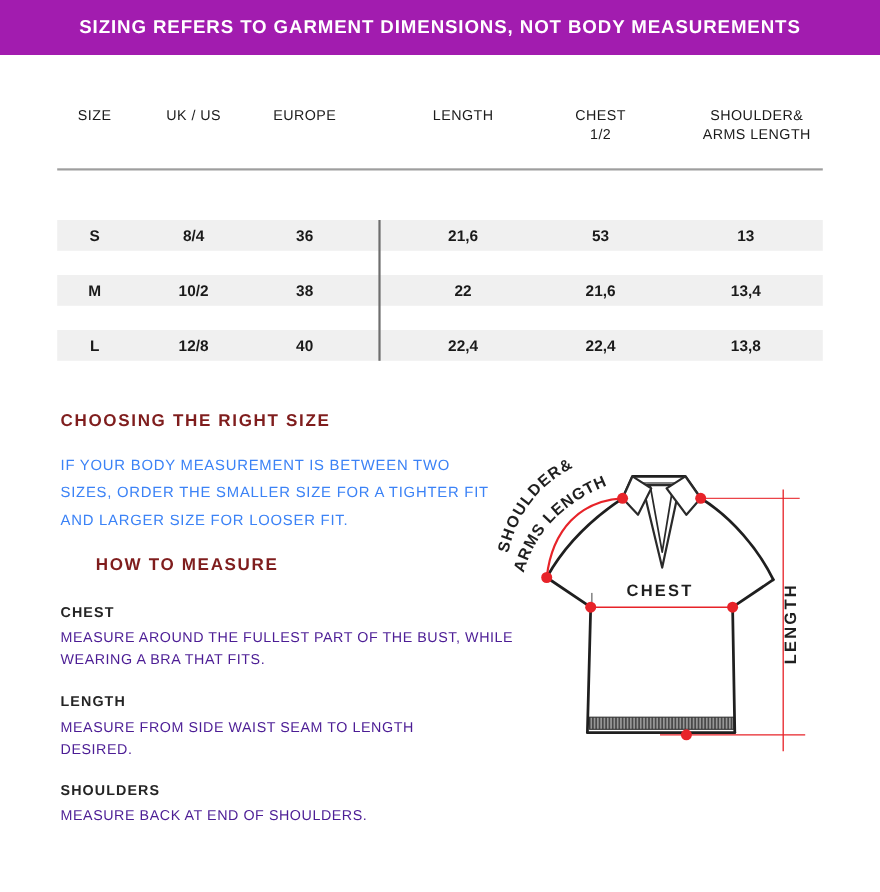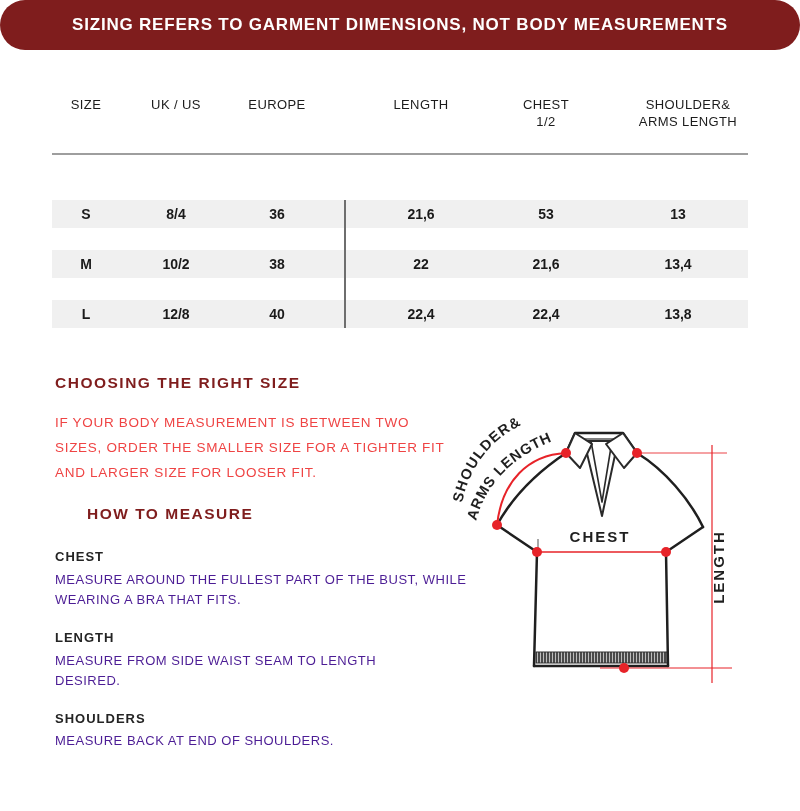--- a/index.html
+++ b/index.html
@@ -3,22 +3,22 @@
 <meta charset="utf-8">
 <style>
   html,body{margin:0;padding:0;}
   body{
     width:800px;height:811px;background:#ffffff;position:relative;
     font-family:"Liberation Sans","DejaVu Sans",sans-serif;color:#1f1f1f;
     overflow:hidden;
   }
   
   .banner{
-    position:absolute;left:0;top:0;width:800px;height:50px;background:#7f1d1d;
-    display:flex;align-items:center;justify-content:center;border-radius:25px;
+    position:absolute;left:0;top:0;width:800px;height:50px;background:#a21caf;
+    display:flex;align-items:center;justify-content:center;
   }
   .banner span{
     color:#ffffff;font-weight:bold;font-size:17px;letter-spacing:0.8px;white-space:nowrap;
   }
   
   .hc{
     position:absolute;top:96px;width:120px;text-align:center;
     font-weight:normal;font-size:13px;letter-spacing:0.4px;line-height:17px;color:#1c1c1c;
   }
   .hc span{display:block;}
@@ -33,21 +33,21 @@
   }
   .r0{top:200px}.r1{top:250px}.r2{top:300px}
   .vdiv{position:absolute;left:344px;top:200px;width:2px;height:128px;background:#6e6e6e;}
   
   .h1{
     position:absolute;left:55px;font-weight:bold;font-size:15.5px;letter-spacing:1.5px;
     color:#7f1d1d;white-space:nowrap;
   }
   .para{
     position:absolute;left:55px;font-size:13.5px;letter-spacing:0.7px;line-height:25px;
-    color:#ef4444;
+    color:#3b82f6;
   }
   .sub{
     position:absolute;left:55px;font-weight:bold;font-size:13px;letter-spacing:1px;
     color:#242424;white-space:nowrap;
   }
   .subbody{
     position:absolute;left:55px;font-size:13px;letter-spacing:0.5px;line-height:20px;
     color:#4c1d95;
   }
   

